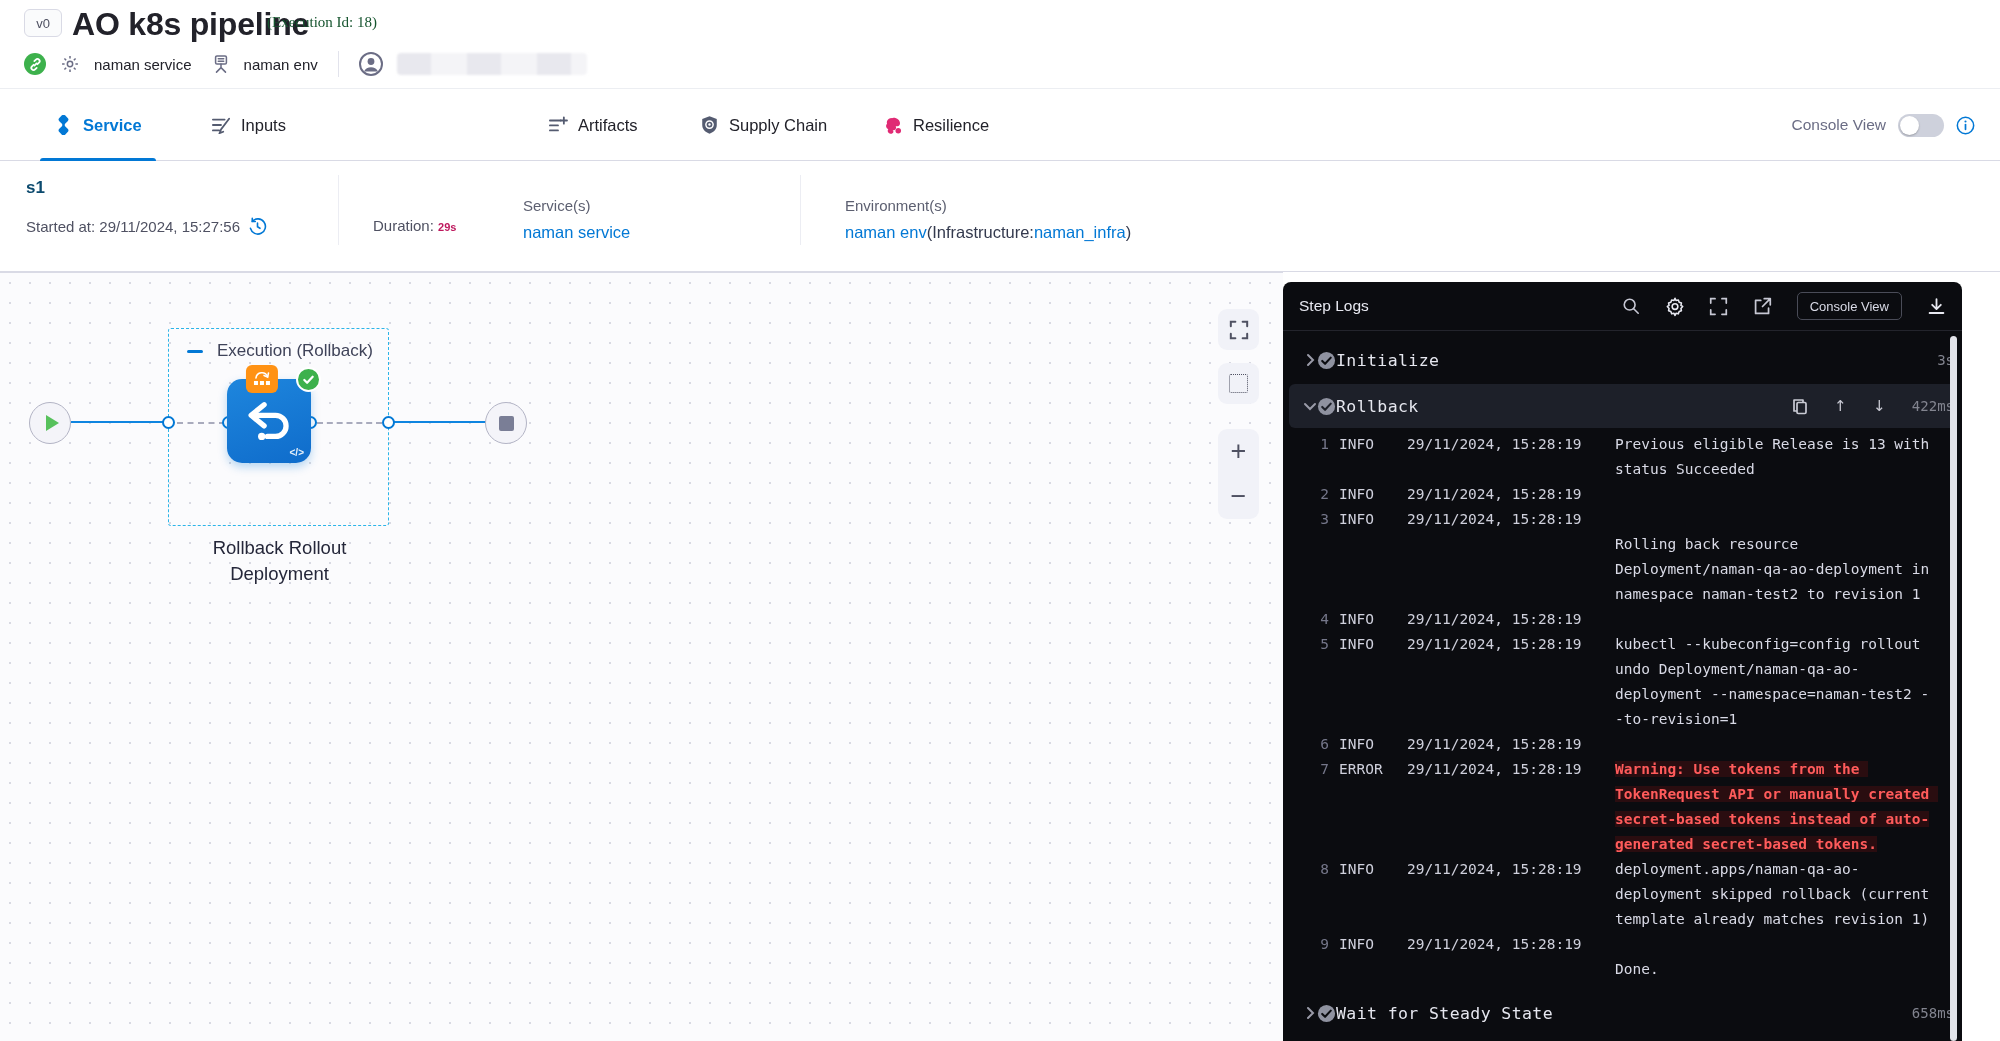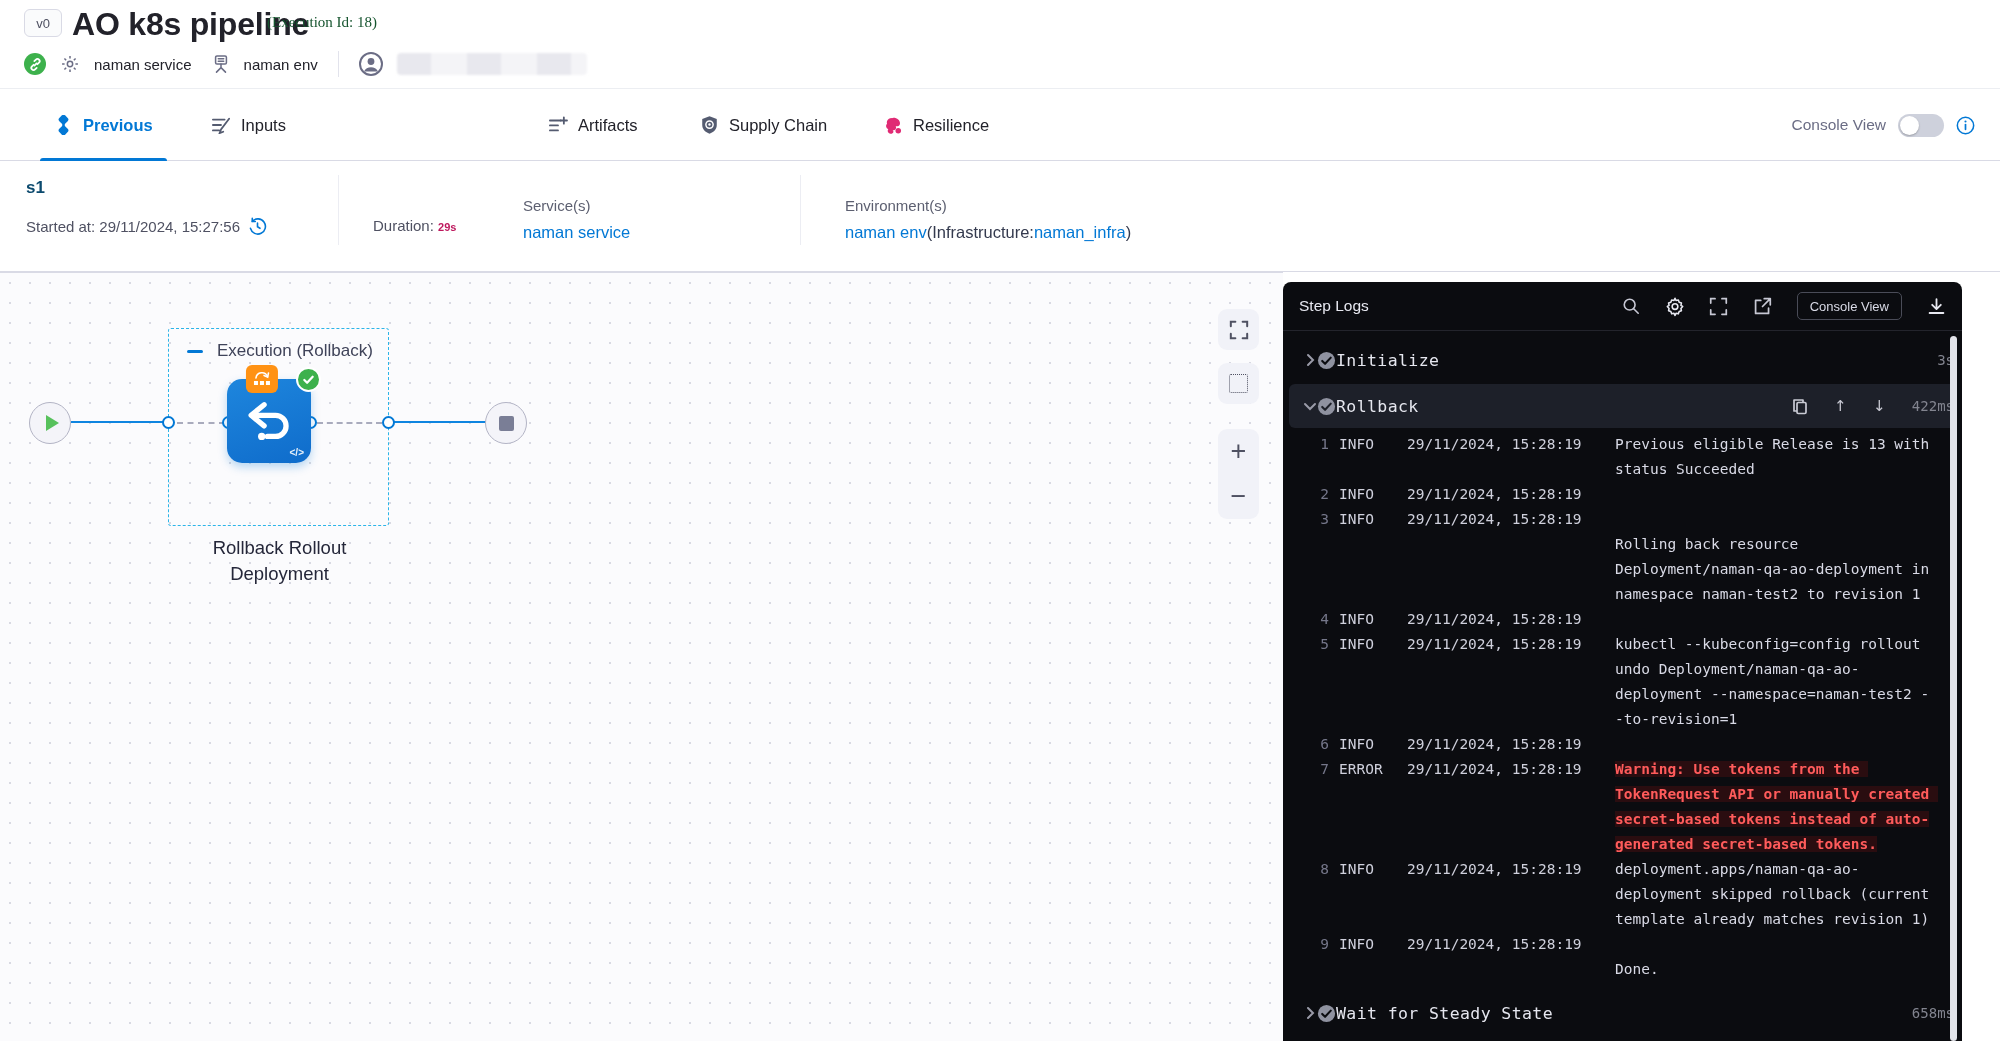--- a/index.html
+++ b/index.html
@@ -154,21 +154,21 @@
 
   <div id="tabbar">
     <div class="tab active" style="left:54px;">
       <span>
         <svg width="19" height="20" viewBox="0 0 20 22" fill="#0278d5">
           <rect x="5.5" y="0.5" width="9" height="9" rx="2.5" transform="rotate(45 10 5)"></rect>
           <rect x="8.6" y="8" width="2.8" height="7"></rect>
           <rect x="5.5" y="12.5" width="9" height="9" rx="2.5" transform="rotate(45 10 17)"></rect>
         </svg>
       </span>
-      <span>Previous</span>
+      <span>Service</span>
       <span class="underline"></span>
     </div>
     <div class="tab" style="left:211px;">
       <span>
         <svg width="20" height="18" viewBox="0 0 22 20" fill="none" stroke="#545b70" stroke-width="2" stroke-linecap="round">
           <path d="M2 4h13 M2 10h9 M2 16h7"></path>
             <path d="M20 3 L11 15 l-1.5 4 4-1.5 0 0"></path>
         </svg>
       </span>
       <span>Inputs</span>

